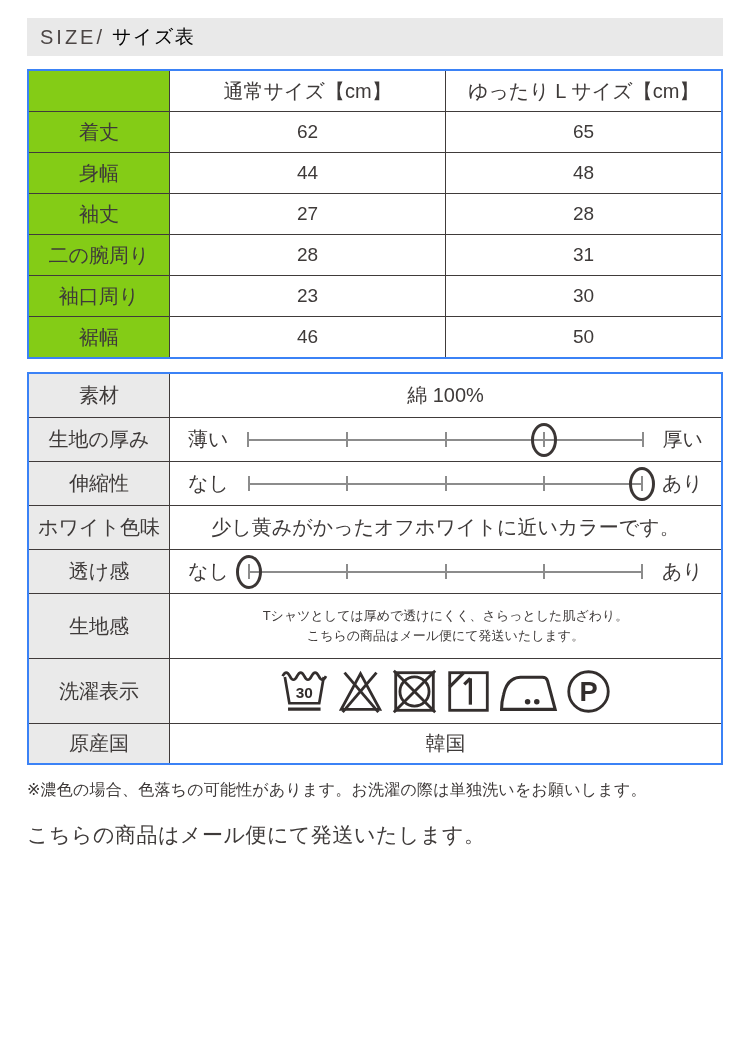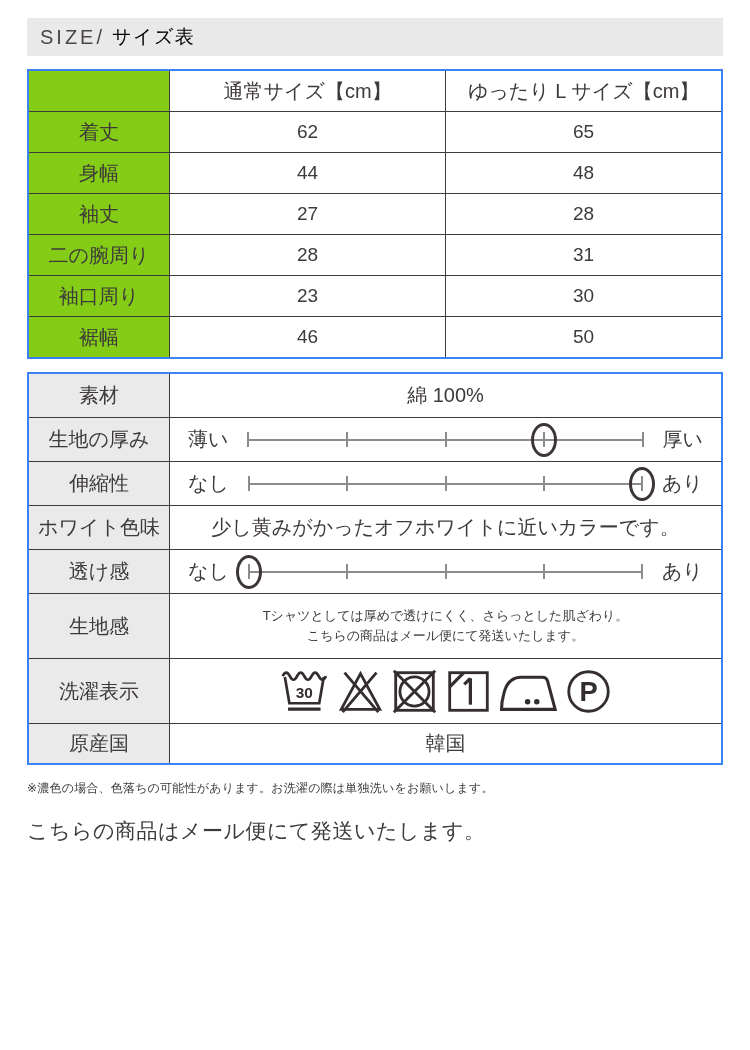--- a/index.html
+++ b/index.html
@@ -57,21 +57,21 @@
     transform:translate(-50%,-50%);background:transparent;box-sizing:border-box;
   }
 
   
   .care-icons{display:flex;align-items:center;justify-content:center;gap:7px;}
   .care-icons svg{height:47px;width:auto;display:block;}
   .care-stroke{fill:none;stroke:#332e2d;stroke-width:3;stroke-linecap:butt;}
   .care-stroke.w35{stroke-width:3.5;}
   .care-text{fill:#332e2d;font-family:"Liberation Sans","DejaVu Sans",sans-serif;font-weight:bold;}
 
-  .note{margin-top:15px;font-size:12px;letter-spacing:0.2px;color:#3e3a39;}
+  .note{margin-top:15px;font-size:16px;letter-spacing:0.2px;color:#3e3a39;}
   .delivery-bar{margin-top:17px;}
   .delivery-text{margin-top:20px;font-size:21px;letter-spacing:0.5px;color:#3e3a39;}
   .section-gap{margin-top:19px;}
 </style>
 </head>
 <body>
 
 <div class="page">
 
   <div class="section-bar">

